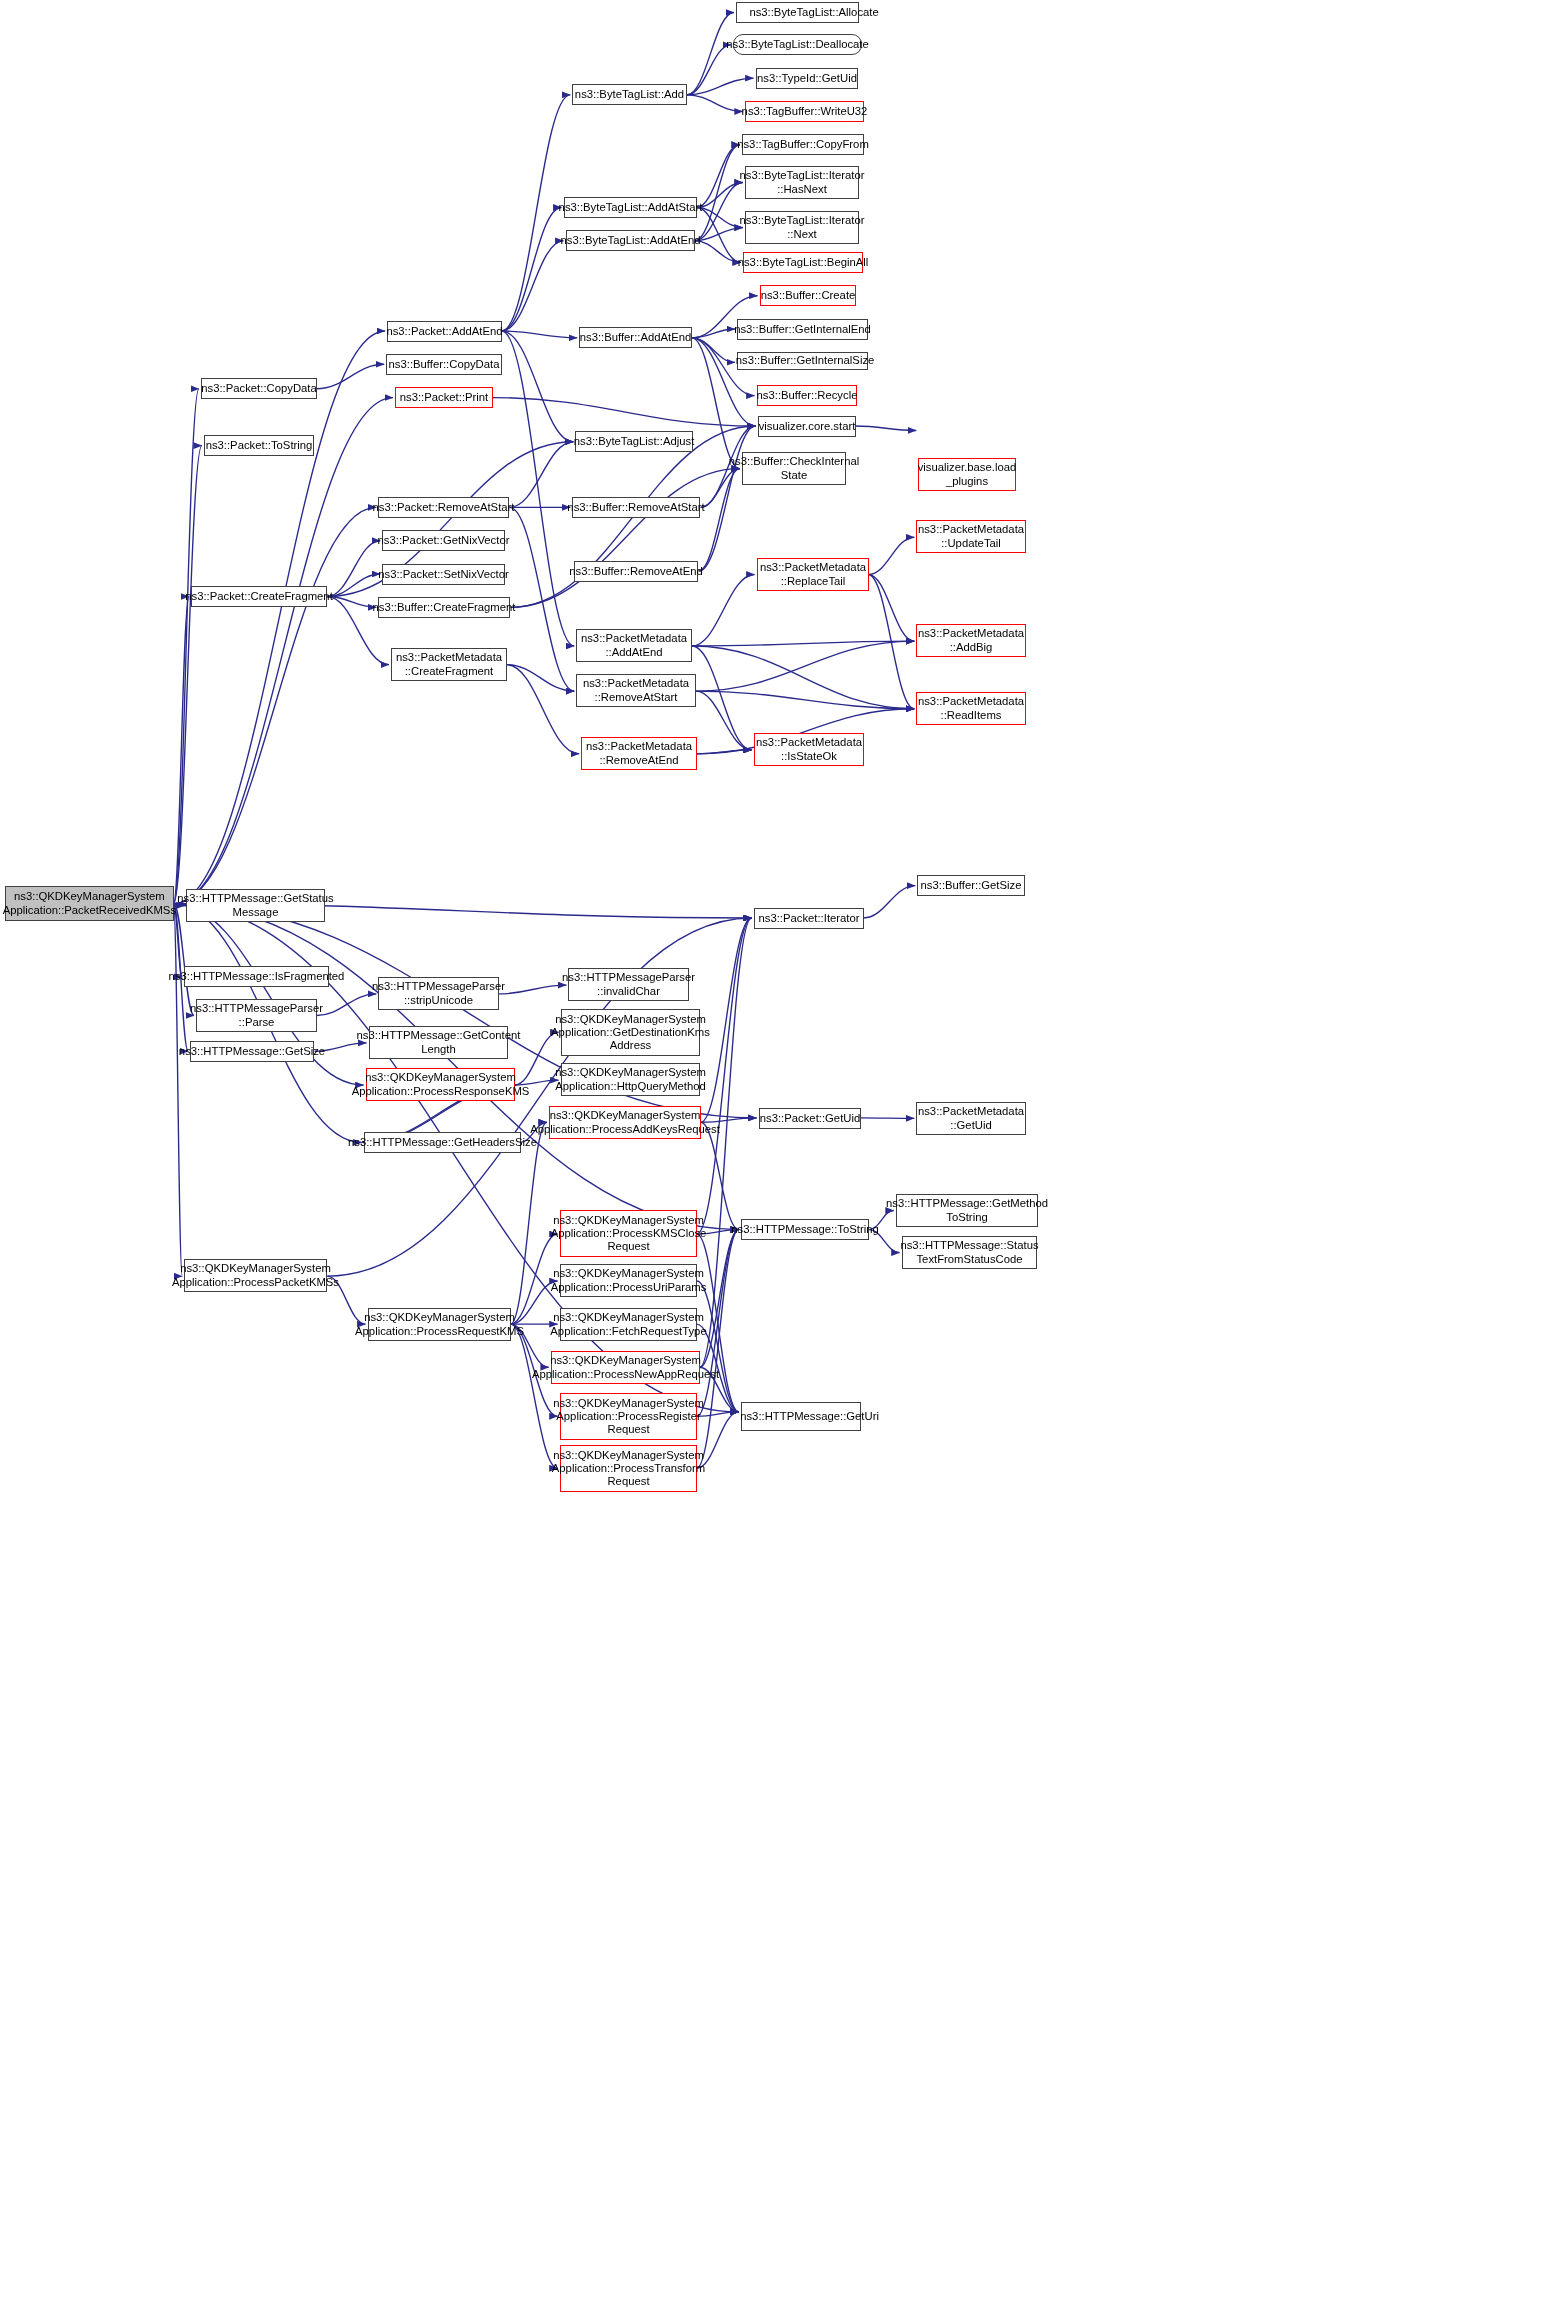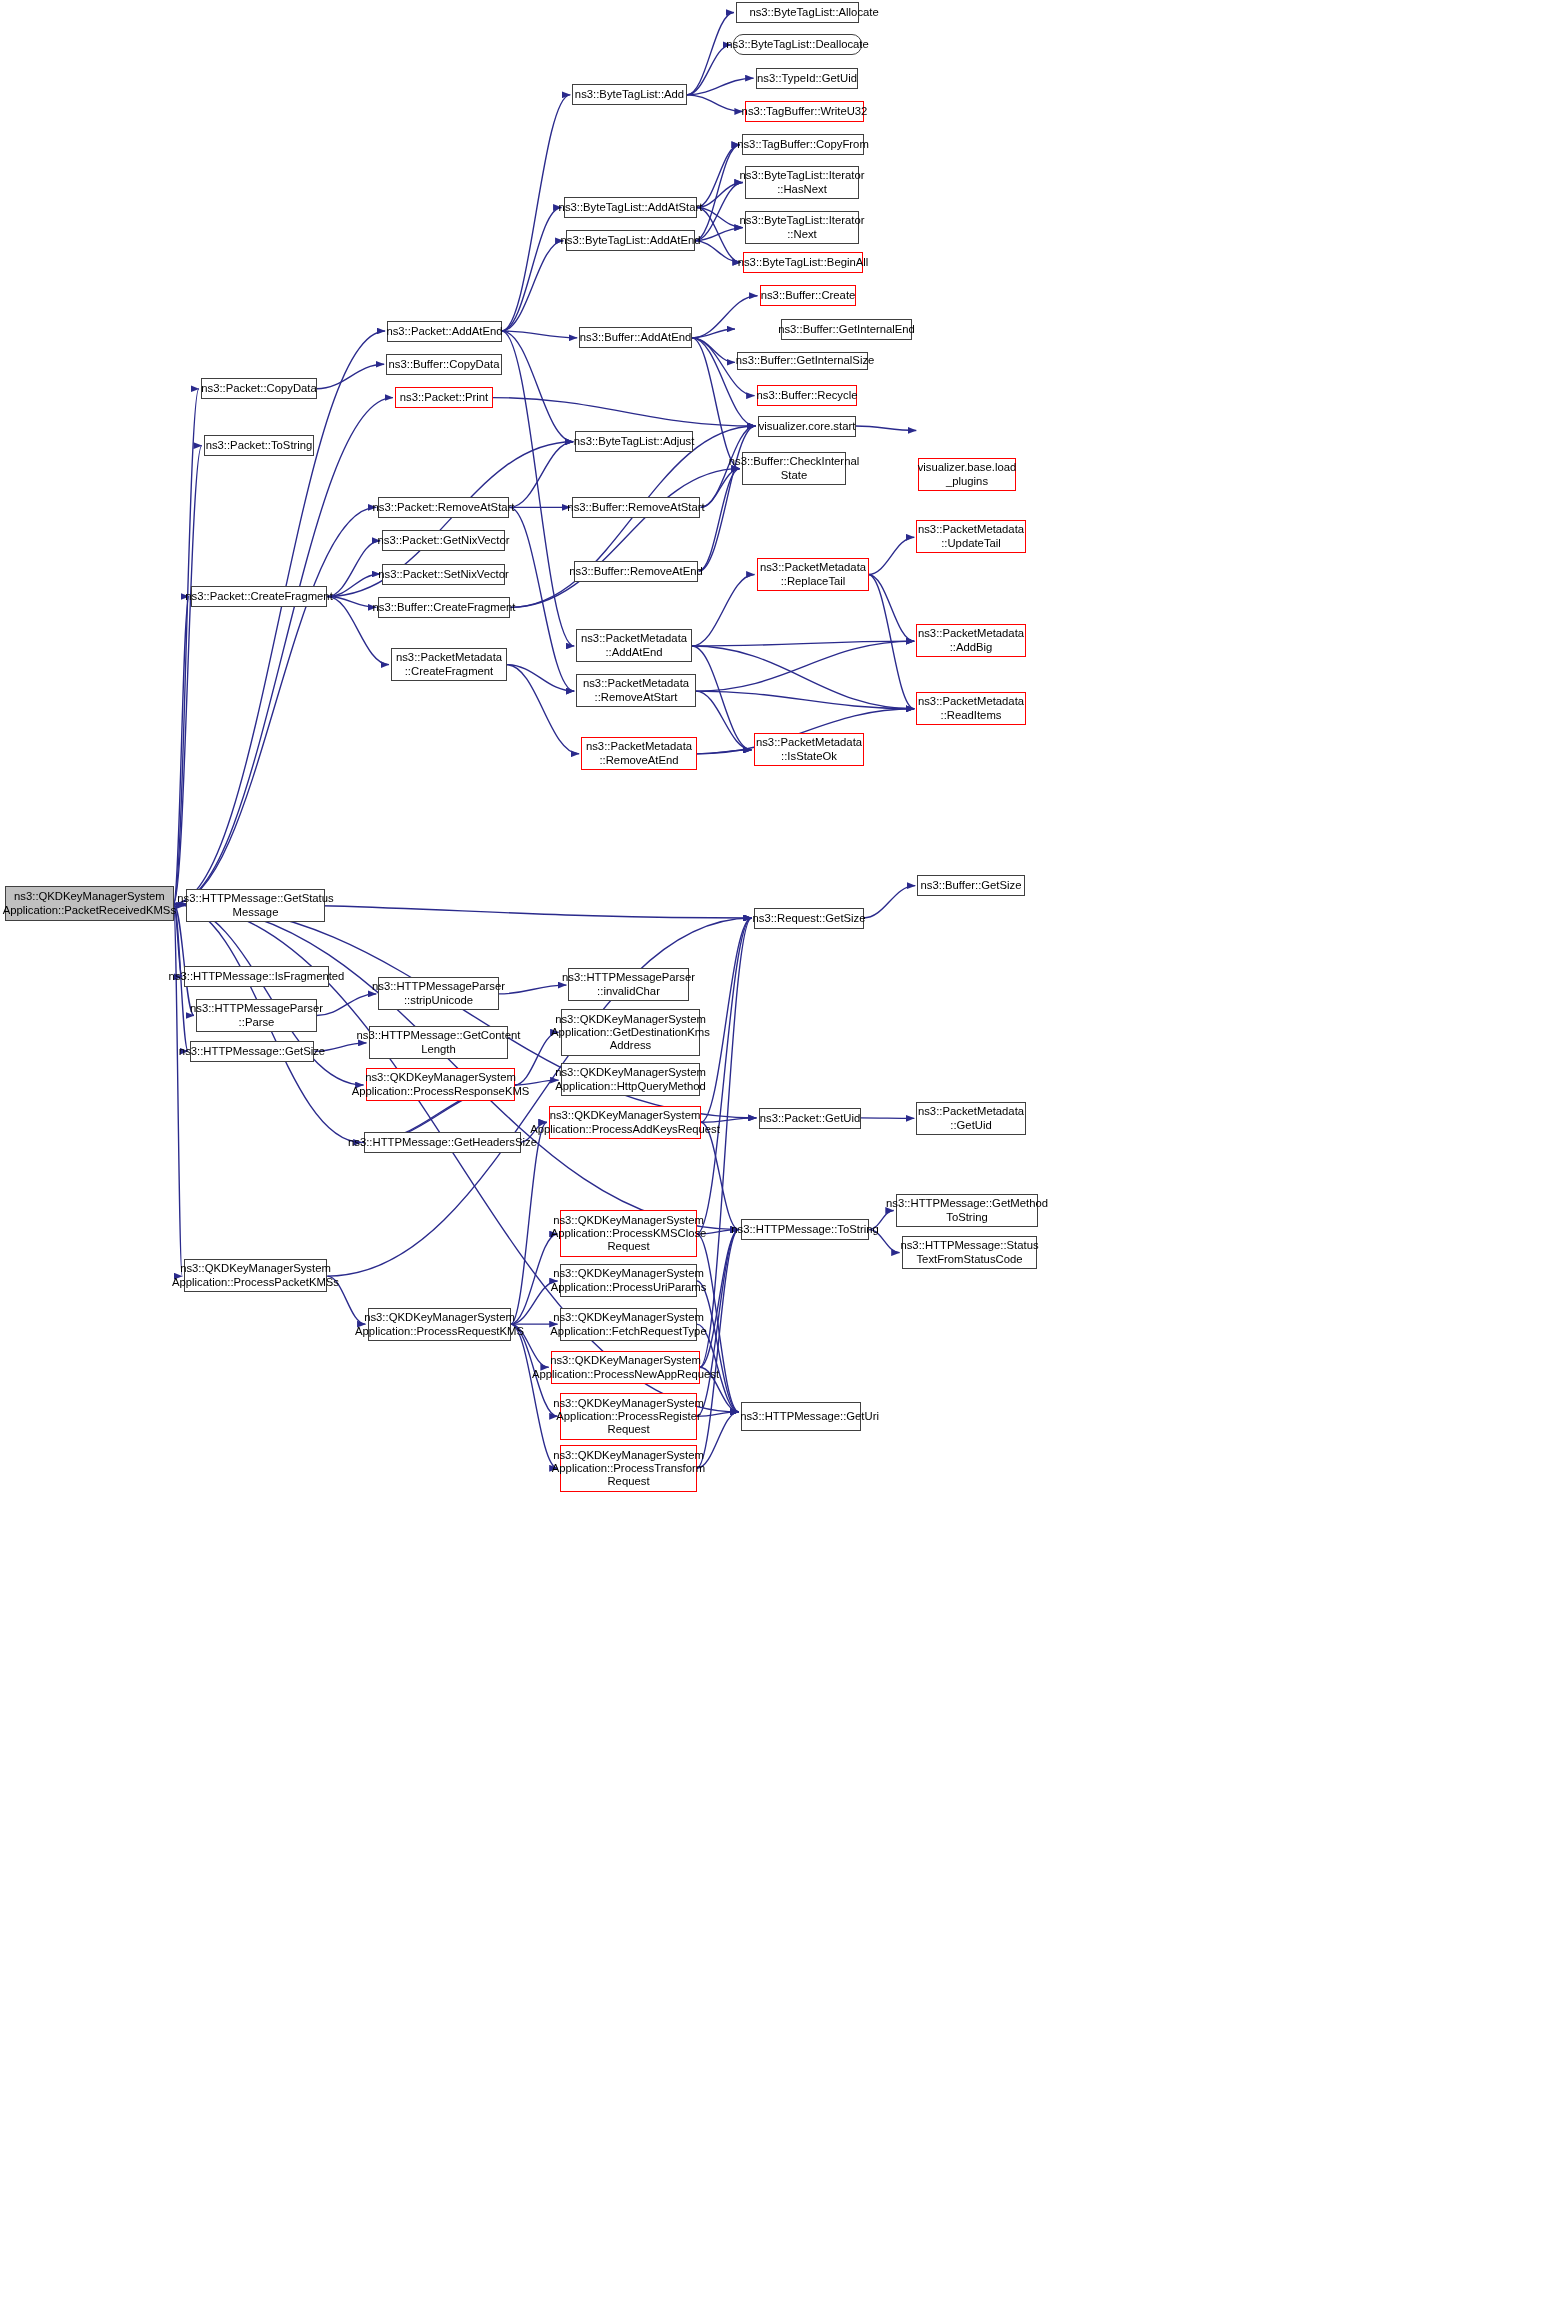--- a/index.html
+++ b/index.html
@@ -144,21 +144,21 @@
       <div class="node" style="left: 572px; top: 84px; width: 115px; height: 20.6px;">ns3::ByteTagList::Add</div>
       <div class="node" style="left: 742px; top: 134px; width: 122px; height: 20.6px;">ns3::TagBuffer::CopyFrom</div>
       <div class="node" style="left: 745px; top: 166px; width: 114px; height: 33px;">ns3::ByteTagList::Iterator
 ::HasNext</div>
       <div class="node" style="left: 745px; top: 211px; width: 114px; height: 33px;">ns3::ByteTagList::Iterator
 ::Next</div>
       <div class="node red" style="left: 743px; top: 252px; width: 120px; height: 20.6px;">ns3::ByteTagList::BeginAll</div>
       <div class="node" style="left: 564px; top: 197px; width: 133px; height: 20.6px;">ns3::ByteTagList::AddAtStart</div>
       <div class="node" style="left: 566px; top: 230px; width: 129px; height: 20.6px;">ns3::ByteTagList::AddAtEnd</div>
       <div class="node red" style="left: 760px; top: 285px; width: 96px; height: 20.6px;">ns3::Buffer::Create</div>
-      <div class="node" style="left: 737px; top: 319px; width: 131px; height: 20.6px; margin-left: 44px;">ns3::Buffer::GetInternalEnd</div>
+      <div class="node" style="left: 737px; top: 319px; width: 131px; height: 20.6px;">ns3::Buffer::GetInternalEnd</div>
       <div class="node" style="left: 737px; top: 352px; width: 131px; height: 18px; padding-left: 8px;">ns3::Buffer::GetInternalSize</div>
       <div class="node red" style="left: 757px; top: 385px; width: 100px; height: 20.6px;">ns3::Buffer::Recycle</div>
       <div class="node" style="left: 579px; top: 327px; width: 113px; height: 20.6px;">ns3::Buffer::AddAtEnd</div>
       <div class="node" style="left: 387px; top: 321px; width: 115px; height: 20.6px;">ns3::Packet::AddAtEnd</div>
       <div class="node" style="left: 386px; top: 354px; width: 116px; height: 20.6px;">ns3::Buffer::CopyData</div>
       <div class="node red" style="left: 395px; top: 387px; width: 98px; height: 20.6px;">ns3::Packet::Print</div>
       <div class="node" style="left: 201px; top: 378px; width: 116px; height: 20.6px;">ns3::Packet::CopyData</div>
       <div class="node" style="left: 204px; top: 435px; width: 110px; height: 20.6px;">ns3::Packet::ToString</div>
       <div class="node" style="left: 758px; top: 416px; width: 98px; height: 20.6px;">visualizer.core.start</div>
       <div class="node red" style="left: 918px; top: 434px; width: 98px; height: 33px; margin-top: 24px;">visualizer.base.load
@@ -185,21 +185,21 @@
 ::ReplaceTail</div>
       <div class="node red" style="left: 916px; top: 520px; width: 110px; height: 33px;">ns3::PacketMetadata
 ::UpdateTail</div>
       <div class="node red" style="left: 916px; top: 624px; width: 110px; height: 33px;">ns3::PacketMetadata
 ::AddBig</div>
       <div class="node red" style="left: 916px; top: 692px; width: 110px; height: 33px;">ns3::PacketMetadata
 ::ReadItems</div>
       <div class="node red" style="left: 754px; top: 733px; width: 110px; height: 33px;">ns3::PacketMetadata
 ::IsStateOk</div>
       <div class="node" style="left: 917px; top: 875px; width: 108px; height: 20.6px;">ns3::Buffer::GetSize</div>
-      <div class="node" style="left: 754px; top: 908px; width: 110px; height: 20.6px;">ns3::Request::GetSize</div>
+      <div class="node" style="left: 754px; top: 908px; width: 110px; height: 20.6px;">ns3::Packet::Iterator</div>
       <div class="node" style="left: 186px; top: 889px; width: 139px; height: 33px;">ns3::HTTPMessage::GetStatus
 Message</div>
       <div class="node" style="left: 184px; top: 966px; width: 145px; height: 20.6px;">ns3::HTTPMessage::IsFragmented</div>
       <div class="node" style="left: 196px; top: 999px; width: 121px; height: 33px;">ns3::HTTPMessageParser
 ::Parse</div>
       <div class="node" style="left: 378px; top: 977px; width: 121px; height: 33px;">ns3::HTTPMessageParser
 ::stripUnicode</div>
       <div class="node" style="left: 568px; top: 968px; width: 121px; height: 33px;">ns3::HTTPMessageParser
 ::invalidChar</div>
       <div class="node" style="left: 190px; top: 1041px; width: 124px; height: 20.6px;">ns3::HTTPMessage::GetSize</div>

